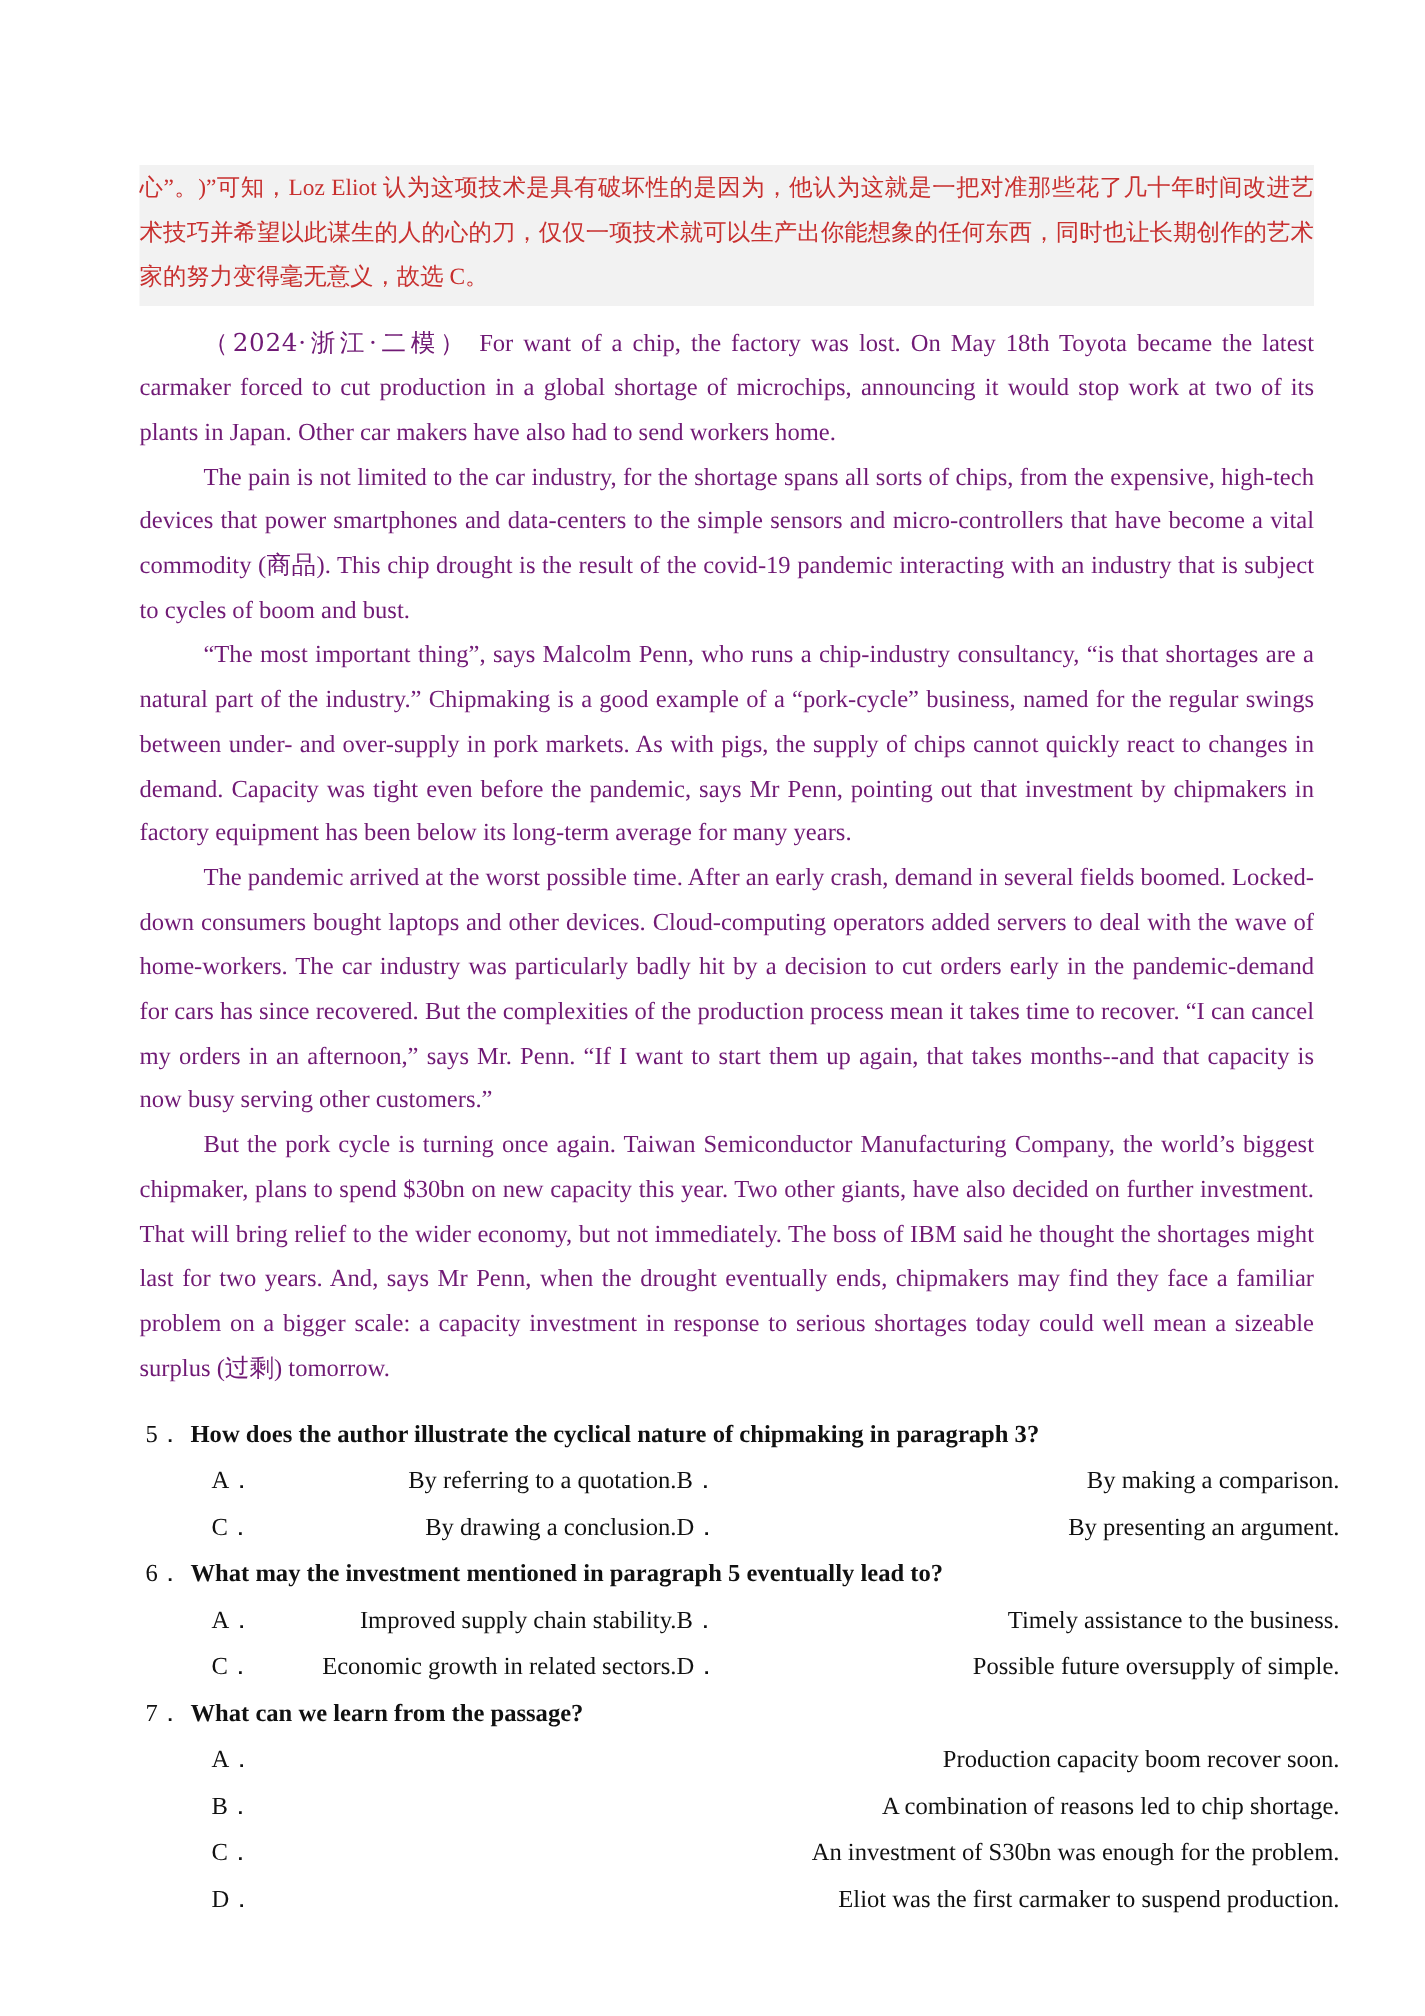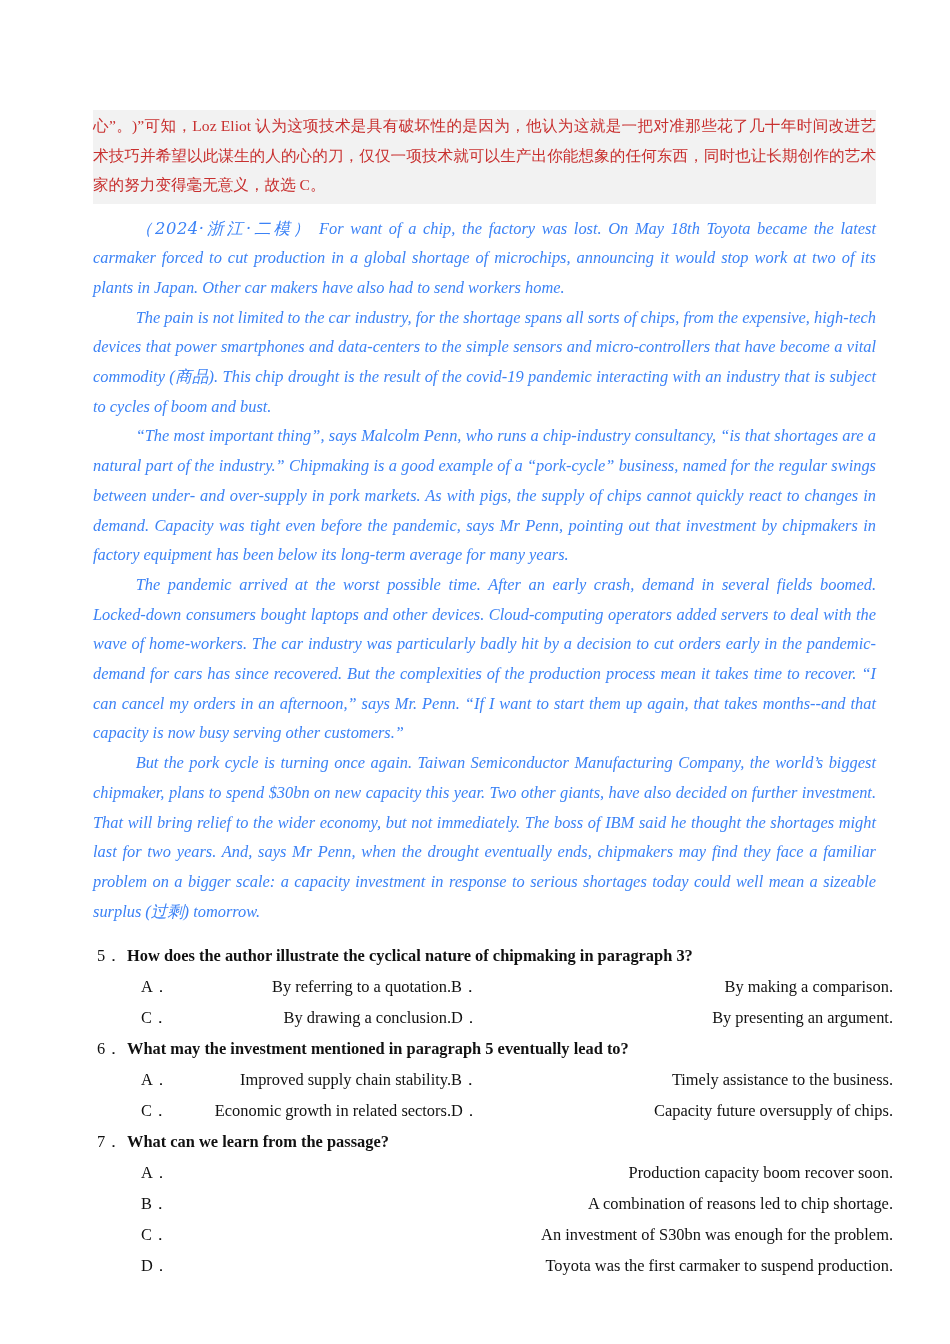--- a/index.html
+++ b/index.html
@@ -39,22 +39,21 @@
 
   
   p.body-par {
     font-size: 16.4px;
     line-height: 29.7px;
     text-align: justify;
     text-justify: inter-word;
     margin: 0;
     text-indent: 2.6em;
     width: 783px;
-    color: #3b82f6;
-    font-style: italic;
+    color: #701a75;
   }
   p.body-par.first {
     margin-top: 10px;
   }
   .src-tag {
     font-family: "DejaVu Serif", "Liberation Serif", serif;
     letter-spacing: 0.5px;
   }
 
   
@@ -167,21 +166,21 @@
           <span class="opt-label">Timely assistance to the business.</span>
         </div>
       </div>
       <div class="opt-row">
         <div class="opt col-a">
           <span class="opt-letter"><span>C</span><span class="sep">．</span></span>
           <span class="opt-label">Economic growth in related sectors.</span>
         </div>
         <div class="opt col-b">
           <span class="opt-letter"><span>D</span><span class="sep">．</span></span>
-          <span class="opt-label">Capacity future oversupply of chips.</span>
+          <span class="opt-label">Possible future oversupply of simple.</span>
         </div>
       </div>
     </div>
 
     <div class="q-item">
       <div class="q-stem">
         <span class="q-num"><span>7</span><span class="sep">．</span></span>
         <span class="q-text">What can we learn from the passage?</span>
       </div>
       <div class="opt-row">
@@ -198,19 +197,19 @@
       </div>
       <div class="opt-row">
         <div class="opt full">
           <span class="opt-letter"><span>C</span><span class="sep">．</span></span>
           <span class="opt-label">An investment of S30bn was enough for the problem.</span>
         </div>
       </div>
       <div class="opt-row">
         <div class="opt full">
           <span class="opt-letter"><span>D</span><span class="sep">．</span></span>
-          <span class="opt-label">Toyota was the first carmaker to suspend production.</span>
+          <span class="opt-label">Eliot was the first carmaker to suspend production.</span>
         </div>
       </div>
     </div>
 
   </div>
 </div>
 
 </body></html>

